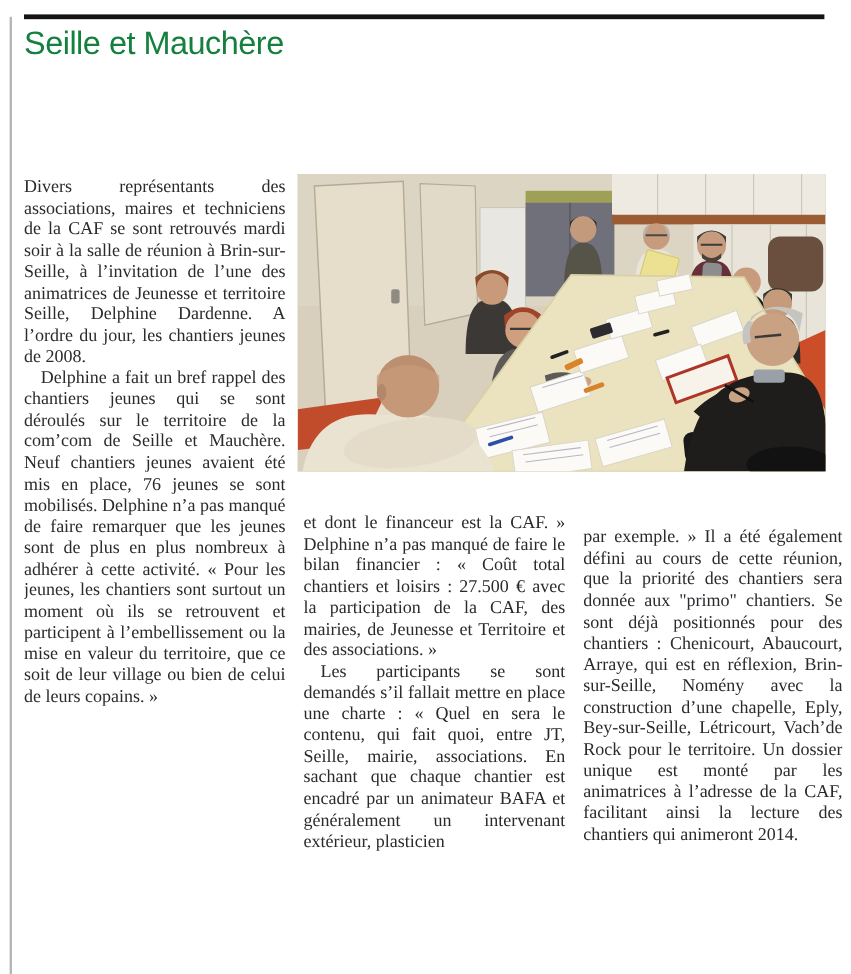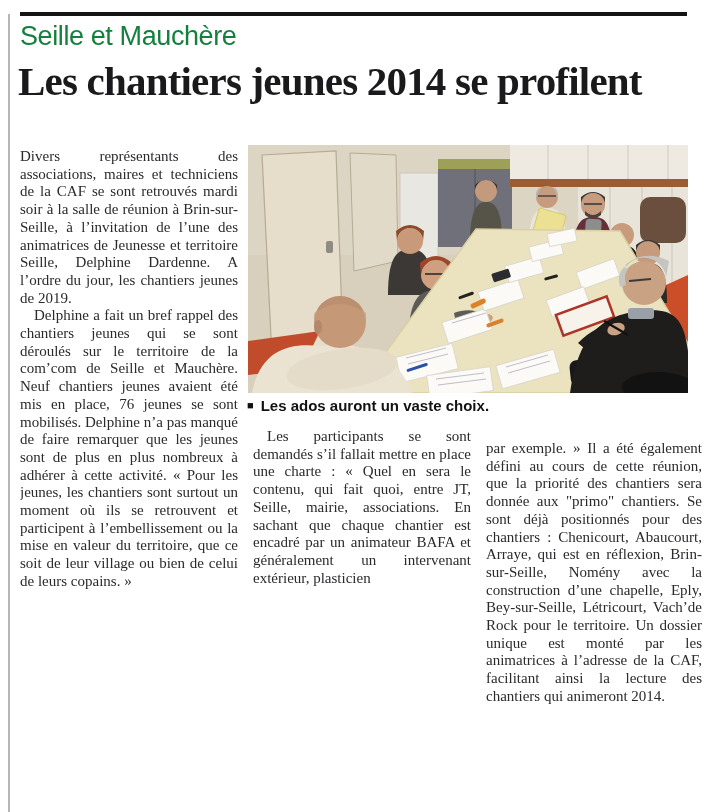--- a/index.html
+++ b/index.html
@@ -93,21 +93,20 @@
 </style>
 </head>
 <body>
 
 <div class="page">
 
   <div class="left-rule"></div>
   <div class="top-rule"></div>
 
   <h2 class="kicker">Seille et Mauchère</h2>
-  <h1 class="headline">Les chantiers jeunes 2014 se profilent</h1>
 
   <div class="photo">
     <svg viewBox="0 0 440 248" width="440" height="248" aria-hidden="true">
 
       <rect width="440" height="248" fill="#d8cfbd"></rect>
       <rect width="440" height="110" fill="#ddd5c4"></rect>
 
       <path d="M14,10 L88,6 L95,198 L24,212 Z" fill="#e6decb" stroke="#b5aa94" stroke-width="1.2"></path>
       <rect x="78" y="96" width="7" height="12" rx="2" fill="#8f8b83"></rect>
 
@@ -231,30 +230,28 @@
       <ellipse cx="410" cy="242" rx="36" ry="15" fill="#121212"></ellipse>
 
       <path d="M4,248 C12,206 40,197 72,201 C114,195 152,212 164,248 Z" fill="#eae3d1"></path>
       <ellipse cx="94" cy="224" rx="56" ry="20" fill="#e4dcc8" transform="rotate(-8 94 224)"></ellipse>
       <circle cx="92" cy="177" r="26" fill="#c59878"></circle>
       <path d="M66,177 A26,26 0 0 1 118,177 L118,168 Q92,150 66,168 Z" fill="#b08563" opacity="0.45"></path>
       <ellipse cx="70" cy="182" rx="4" ry="7" fill="#b3876a"></ellipse>
     </svg>
   </div>
 
-  <div class="caption">
-    <span class="marker">■</span><span>Les ados auront un vaste choix.</span>
-  </div>
 
   <div class="col col1">
-    <p>Divers représentants des associations, maires et techniciens de la CAF se sont retrouvés mardi soir à la salle de réunion à Brin-sur-Seille, à l’invitation de l’une des animatrices de Jeunesse et territoire Seille, Delphine Dardenne. A l’ordre du jour, les chantiers jeunes de 2019.</p>
+    <p>Divers représentants des associations, maires et techniciens de la CAF se sont retrouvés mardi soir à la salle de réunion à Brin-sur-Seille, à l’invitation de l’une des animatrices de Jeunesse et territoire Seille, Delphine Dardenne. A l’ordre du jour, les chantiers jeunes de 2008.</p>
     <p class="indent">Delphine a fait un bref rappel des chantiers jeunes qui se sont déroulés sur le territoire de la com’com de Seille et Mauchère. Neuf chantiers jeunes avaient été mis en place, 76 jeunes se sont mobilisés. Delphine n’a pas manqué de faire remarquer que les jeunes sont de plus en plus nombreux à adhérer à cette activité. « Pour les jeunes, les chantiers sont surtout un moment où ils se retrouvent et participent à l’embellissement ou la mise en valeur du territoire, que ce soit de leur village ou bien de celui de leurs copains. »</p>
   </div>
 
   <div class="col col2">
+    <p>et dont le financeur est la CAF. » Delphine n’a pas manqué de faire le bilan financier : « Coût total chantiers et loisirs : 27.500 € avec la participation de la CAF, des mairies, de Jeunesse et Territoire et des associations. »</p>
     <p class="indent">Les participants se sont demandés s’il fallait mettre en place une charte : « Quel en sera le contenu, qui fait quoi, entre JT, Seille, mairie, associations. En sachant que chaque chantier est encadré par un animateur BAFA et généralement un intervenant extérieur, plasticien</p>
   </div>
 
   <div class="col col3">
     <p>par exemple. » Il a été également défini au cours de cette réunion, que la priorité des chantiers sera donnée aux "primo" chantiers. Se sont déjà positionnés pour des chantiers : Chenicourt, Abaucourt, Arraye, qui est en réflexion, Brin-sur-Seille, Nomény avec la construction d’une chapelle, Eply, Bey-sur-Seille, Létricourt, Vach’de Rock pour le territoire. Un dossier unique est monté par les animatrices à l’adresse de la CAF, facilitant ainsi la lecture des chantiers qui animeront 2014.</p>
   </div>
 
 </div>
 
 </body></html>

